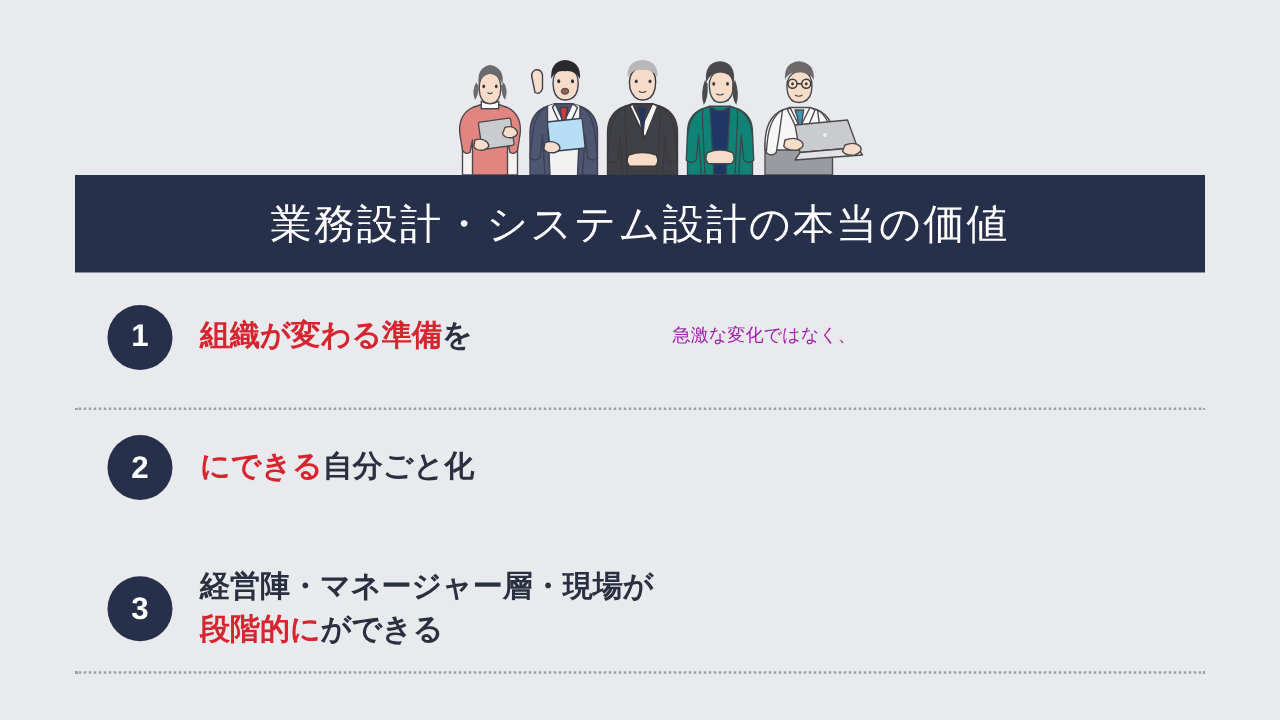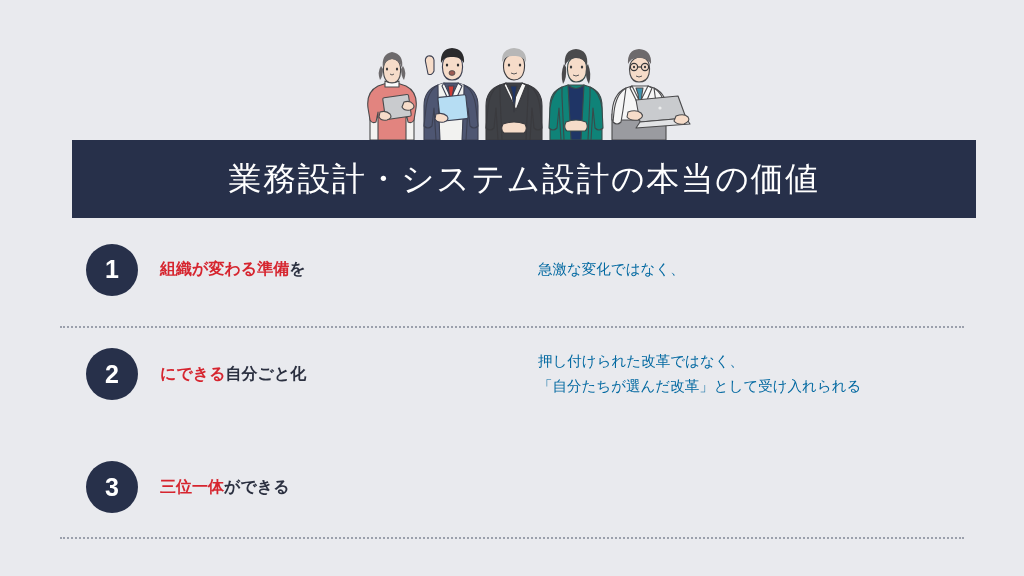--- a/index.html
+++ b/index.html
@@ -27,21 +27,21 @@
     position: absolute;
     left: 340px;
     top: 16px;
     width: 360px;
     height: 124px;
   }
 
   
   #title-bar {
     position: absolute;
-    left: 72px;
+    left: 60px;
     top: 140px;
     width: 904px;
     height: 78px;
     background: #27304a;
     display: flex;
     align-items: center;
     justify-content: center;
     box-sizing: border-box;
   }
   #title-text {
@@ -83,31 +83,31 @@
     font-size: 25px;
     font-weight: bold;
     line-height: 1;
   }
 
   .row-main {
     flex: 0 0 auto;
     width: 360px;
     margin-left: 22px;
     color: #2b3040;
-    font-size: 16px;
+    font-size: 24px;
     font-weight: bold;
     line-height: 1.42;
   }
   .row-main .ln { white-space: nowrap; }
   .accent { color: #d6252f; }
 
   .row-detail {
     flex: 1 1 auto;
     margin-left: 18px;
-    color: #0369a1;
+    color: #a21caf;
     font-size: 14.5px;
     font-weight: 400;
     line-height: 1.72;
   }
   .row-detail .ln { white-space: nowrap; }
 
   .divider {
     position: absolute;
     left: 60px;
     width: 904px;
@@ -228,31 +228,30 @@
     <div class="divider" id="divider-1"></div>
   </div>
 
   <div class="point-row row-2">
     <div class="badge">2</div>
     <div class="row-main">
       <div class="ln">
         <span class="accent">にできる</span><span>自分ごと化</span>
       </div>
     </div>
-    <div class="row-detail">
-      <div class="ln">押し付けられた改革ではなく、</div>
-      <div class="ln">「自分たちが選んだ改革」として受け入れられる</div>
-    </div>
     <div class="divider" id="divider-2"></div>
   </div>
 
   <div class="point-row row-3">
     <div class="badge">3</div>
     <div class="row-main">
       <div class="ln">
-        <span class="accent">三位一体</span><span>ができる</span>
+        <span>経営陣・マネージャー層・現場が</span>
+      </div>
+      <div class="ln">
+        <span class="accent">段階的に</span><span>ができる</span>
       </div>
     </div>
     <div class="row-detail">
     </div>
   </div>
 
 </div>
 
 </body></html>

